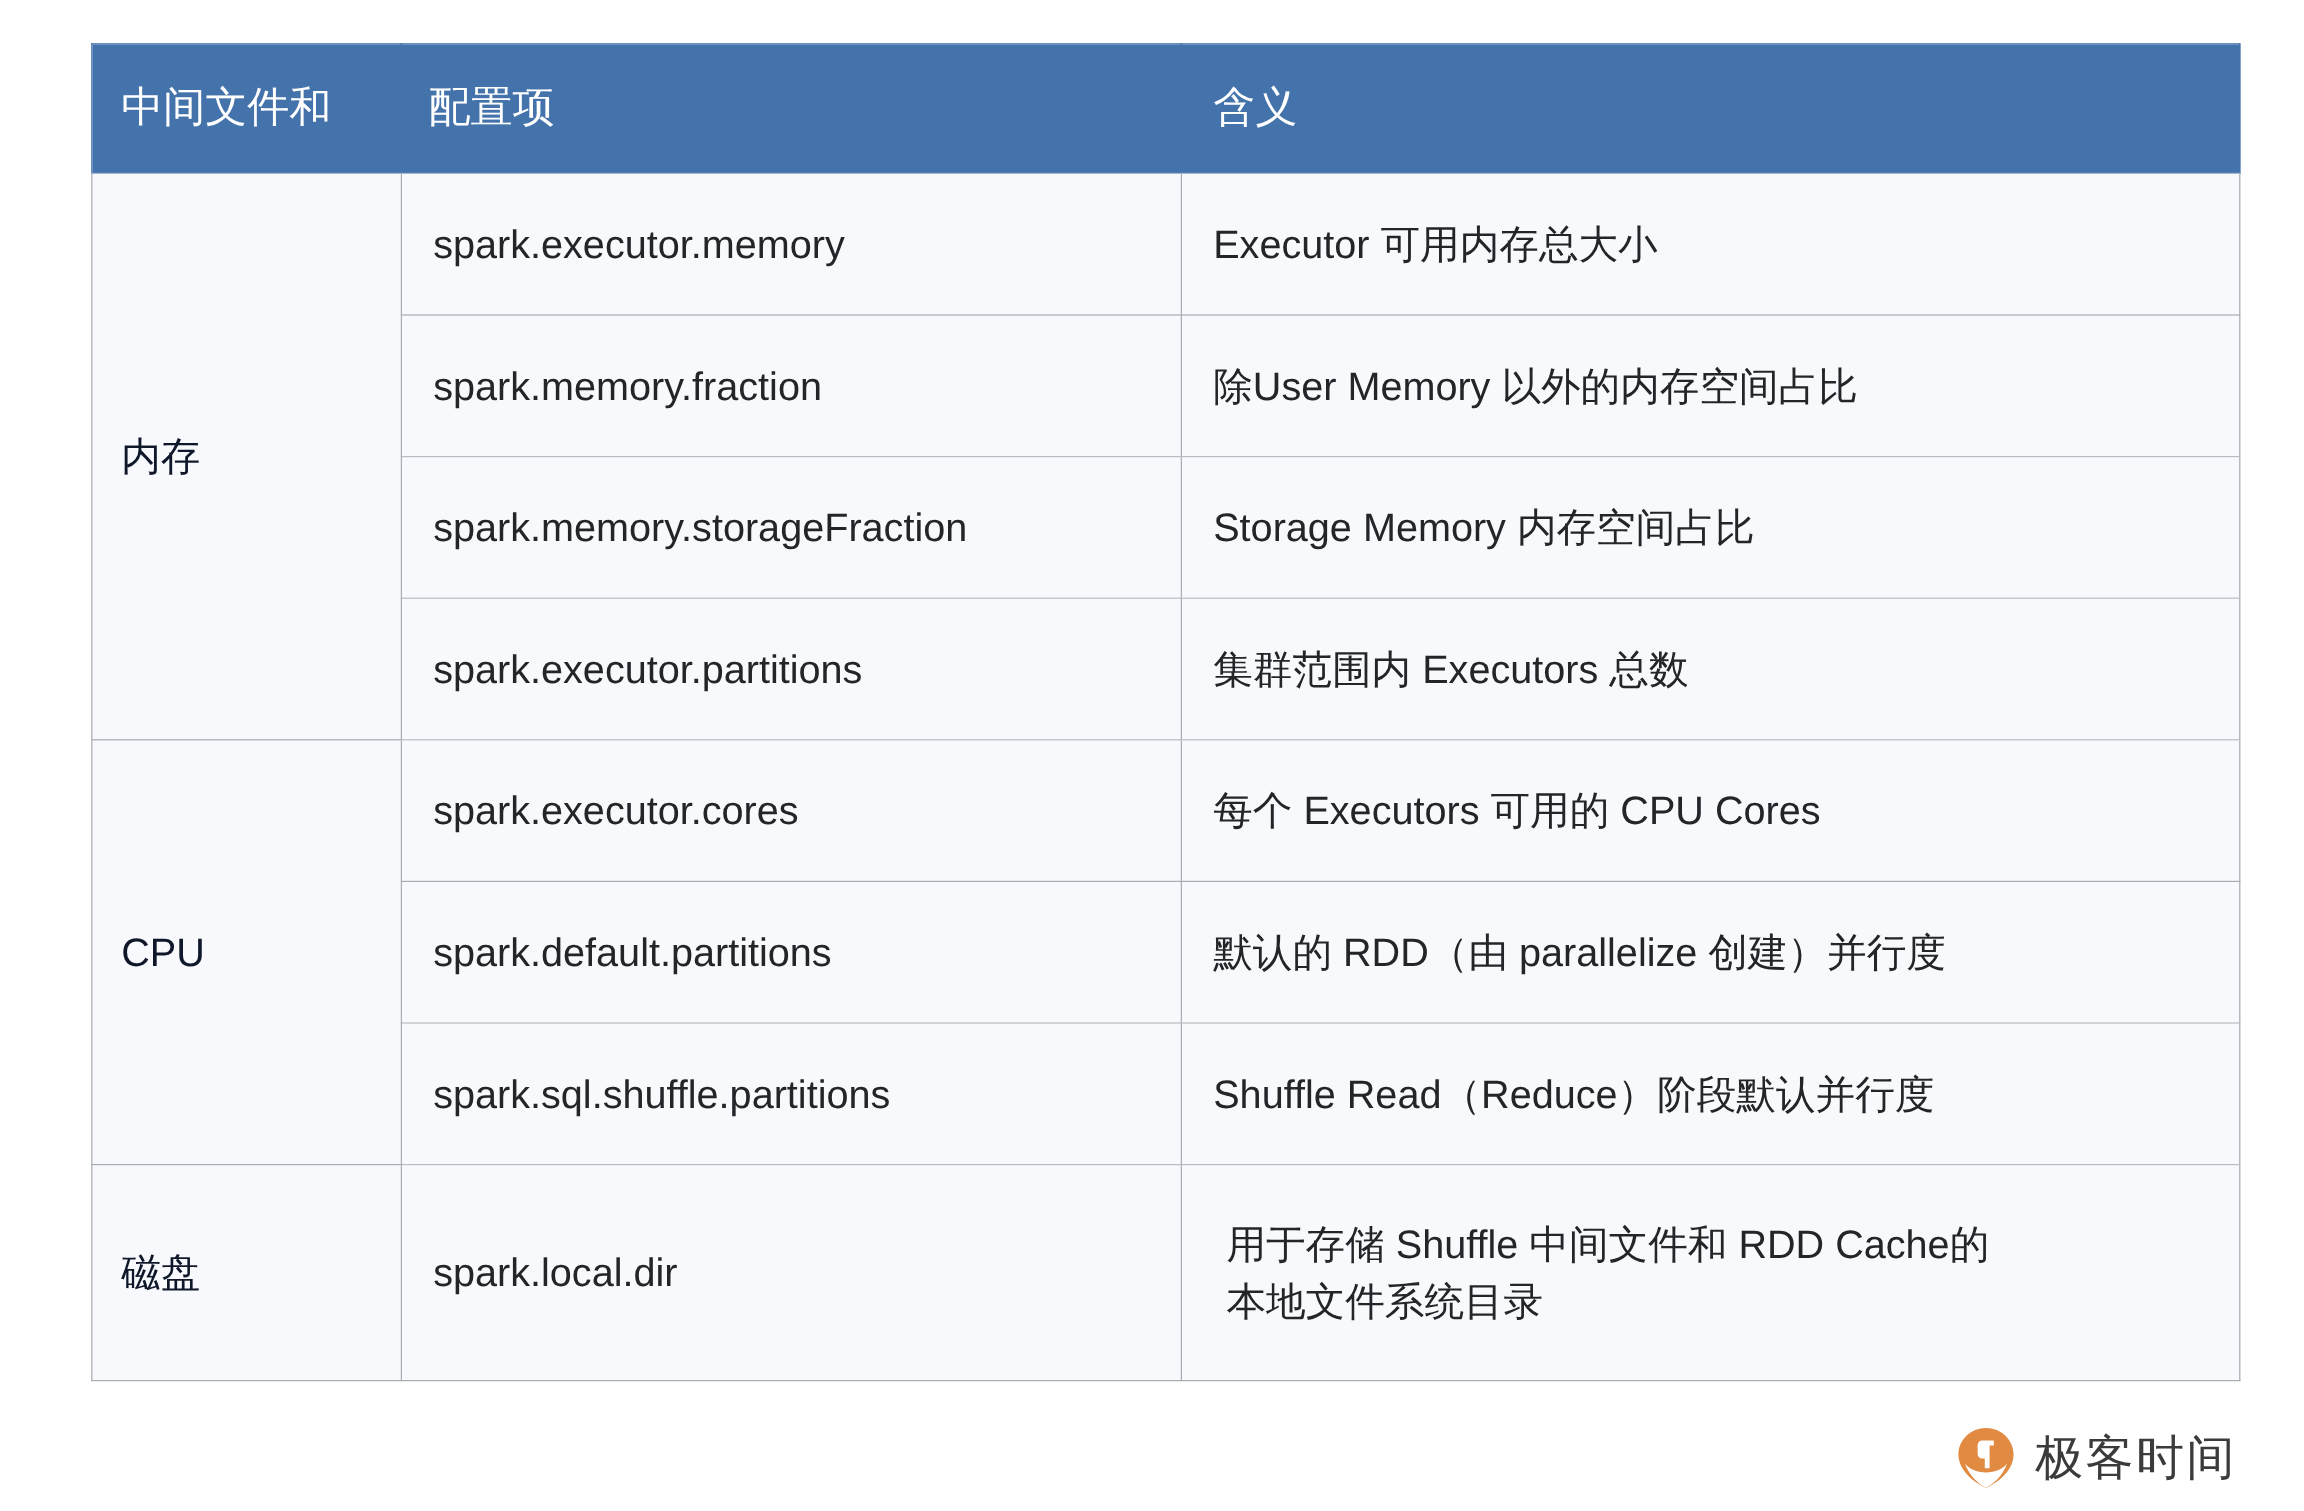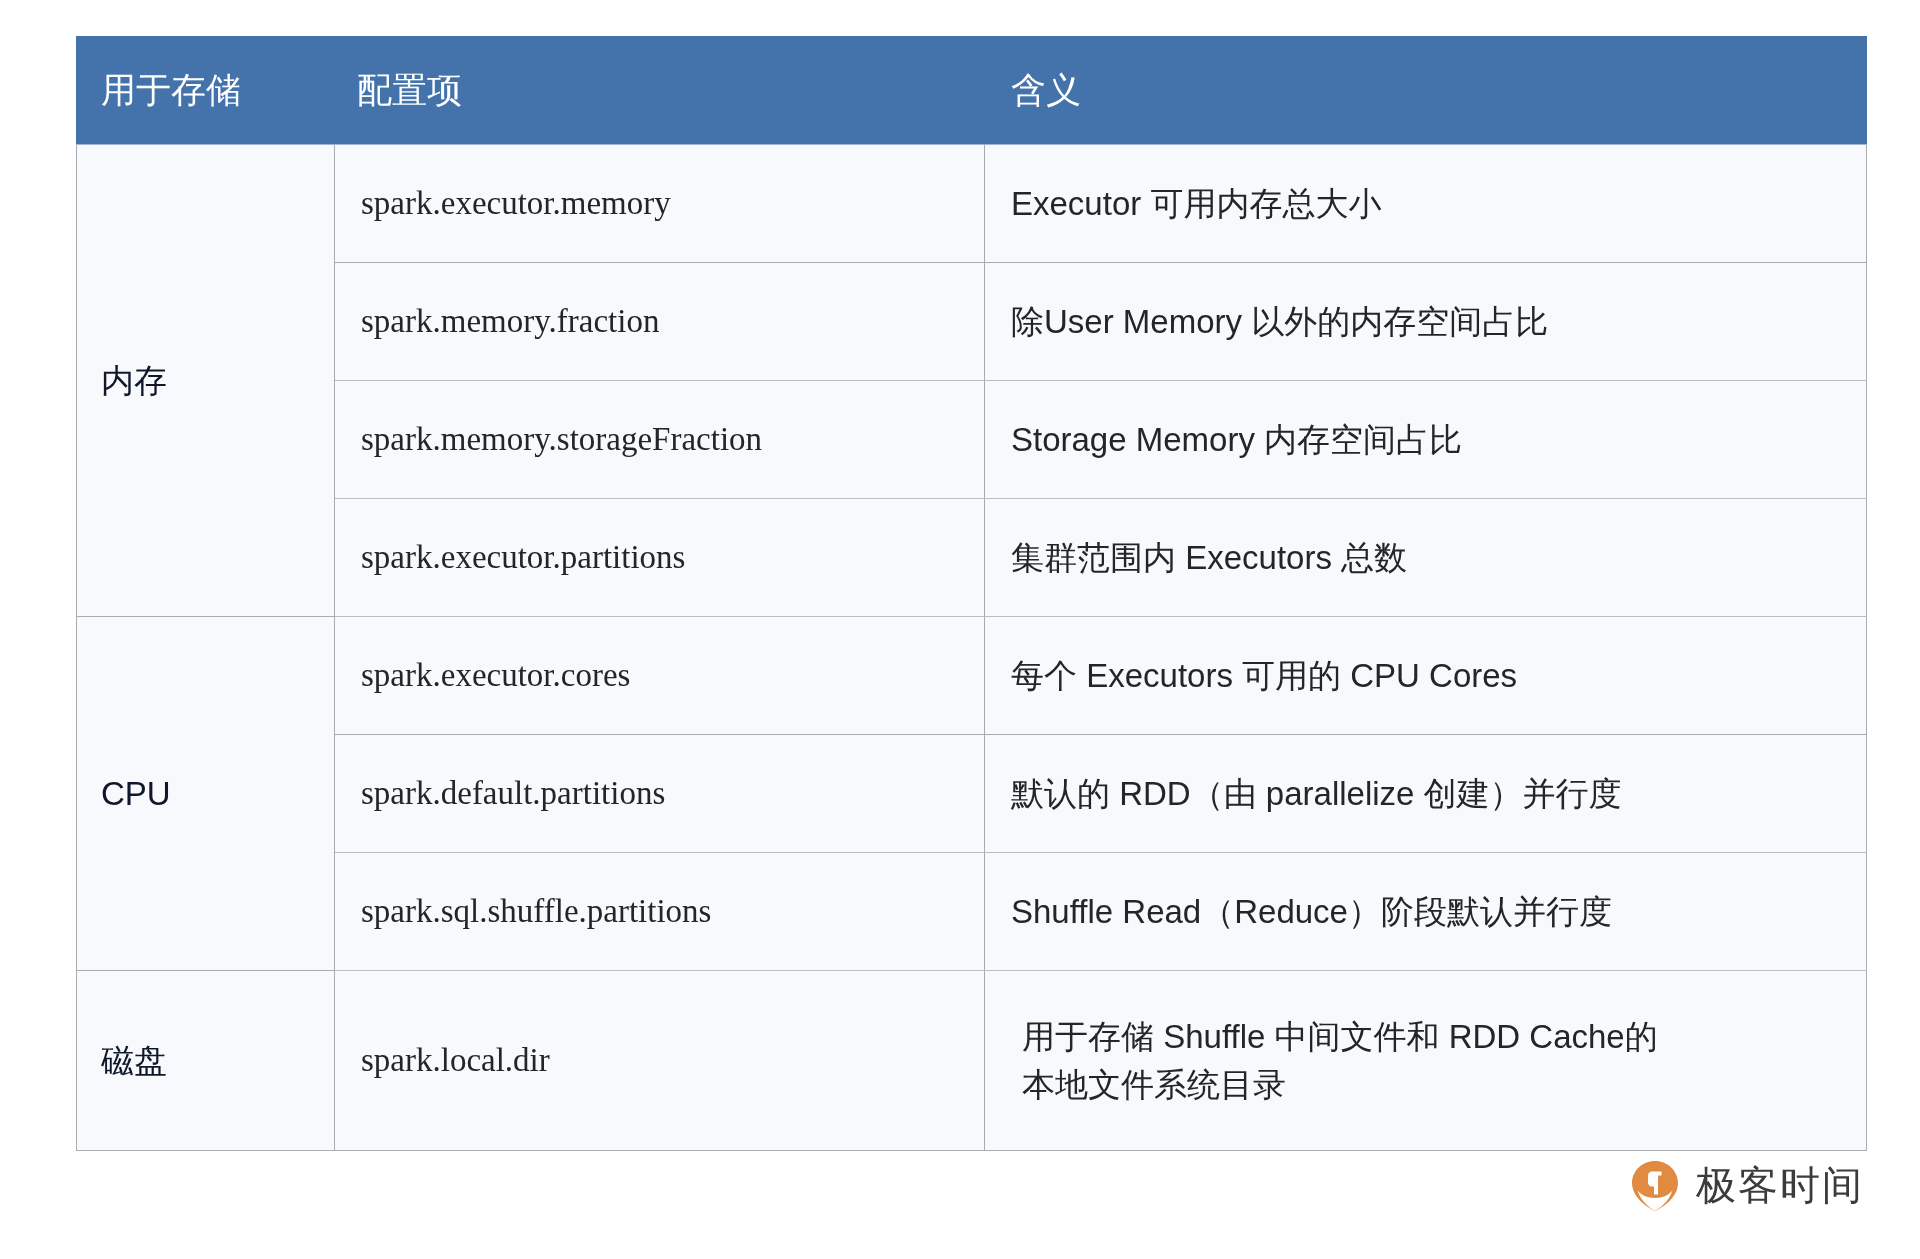--- a/index.html
+++ b/index.html
@@ -73,21 +73,20 @@
   tbody td.cat-cell {
     font-size: 33px;
     color: #0f172a;
     padding-left: 24px;
     vertical-align: middle;
   }
 
   tbody td.key-cell {
     padding-left: 26px;
     white-space: nowrap;
-    font-family: Liberation Serif, serif;
   }
 
   tbody td.mean-cell {
     padding-left: 26px;
   }
 
   tbody tr.row-inner td.key-cell,
   tbody tr.row-inner td.mean-cell {
     border-top: 1px solid #b9bcc1;
     border-bottom: 1px solid #b9bcc1;
@@ -102,21 +101,21 @@
   }
 
   tbody td.mean-cell .ml {
     display: block;
     margin-left: 11px;
   }
 
   .logo {
     position: absolute;
     right: 56px;
-    bottom: 46px;
+    bottom: 17px;
     display: flex;
     align-items: center;
     gap: 14px;
   }
   .logo .mark {
     width: 54px;
     height: 54px;
     position: relative;
     flex: none;
   }
@@ -134,21 +133,21 @@
 
   <div class="table-wrap">
     <table class="config-table">
       <colgroup>
         <col class="c-cat">
         <col class="c-key">
         <col class="c-mean">
       </colgroup>
       <thead>
         <tr>
-          <th class="th-cat">用于存储</th>
+          <th class="th-cat">中间文件和</th>
           <th class="th-key">配置项</th>
           <th class="th-mean">含义</th>
         </tr>
       </thead>
       <tbody>
 
         <tr>
           <td class="cat-cell" rowspan="4">内存</td>
           <td class="key-cell">spark.executor.memory</td>
           <td class="mean-cell">Executor 可用内存总大小</td>

